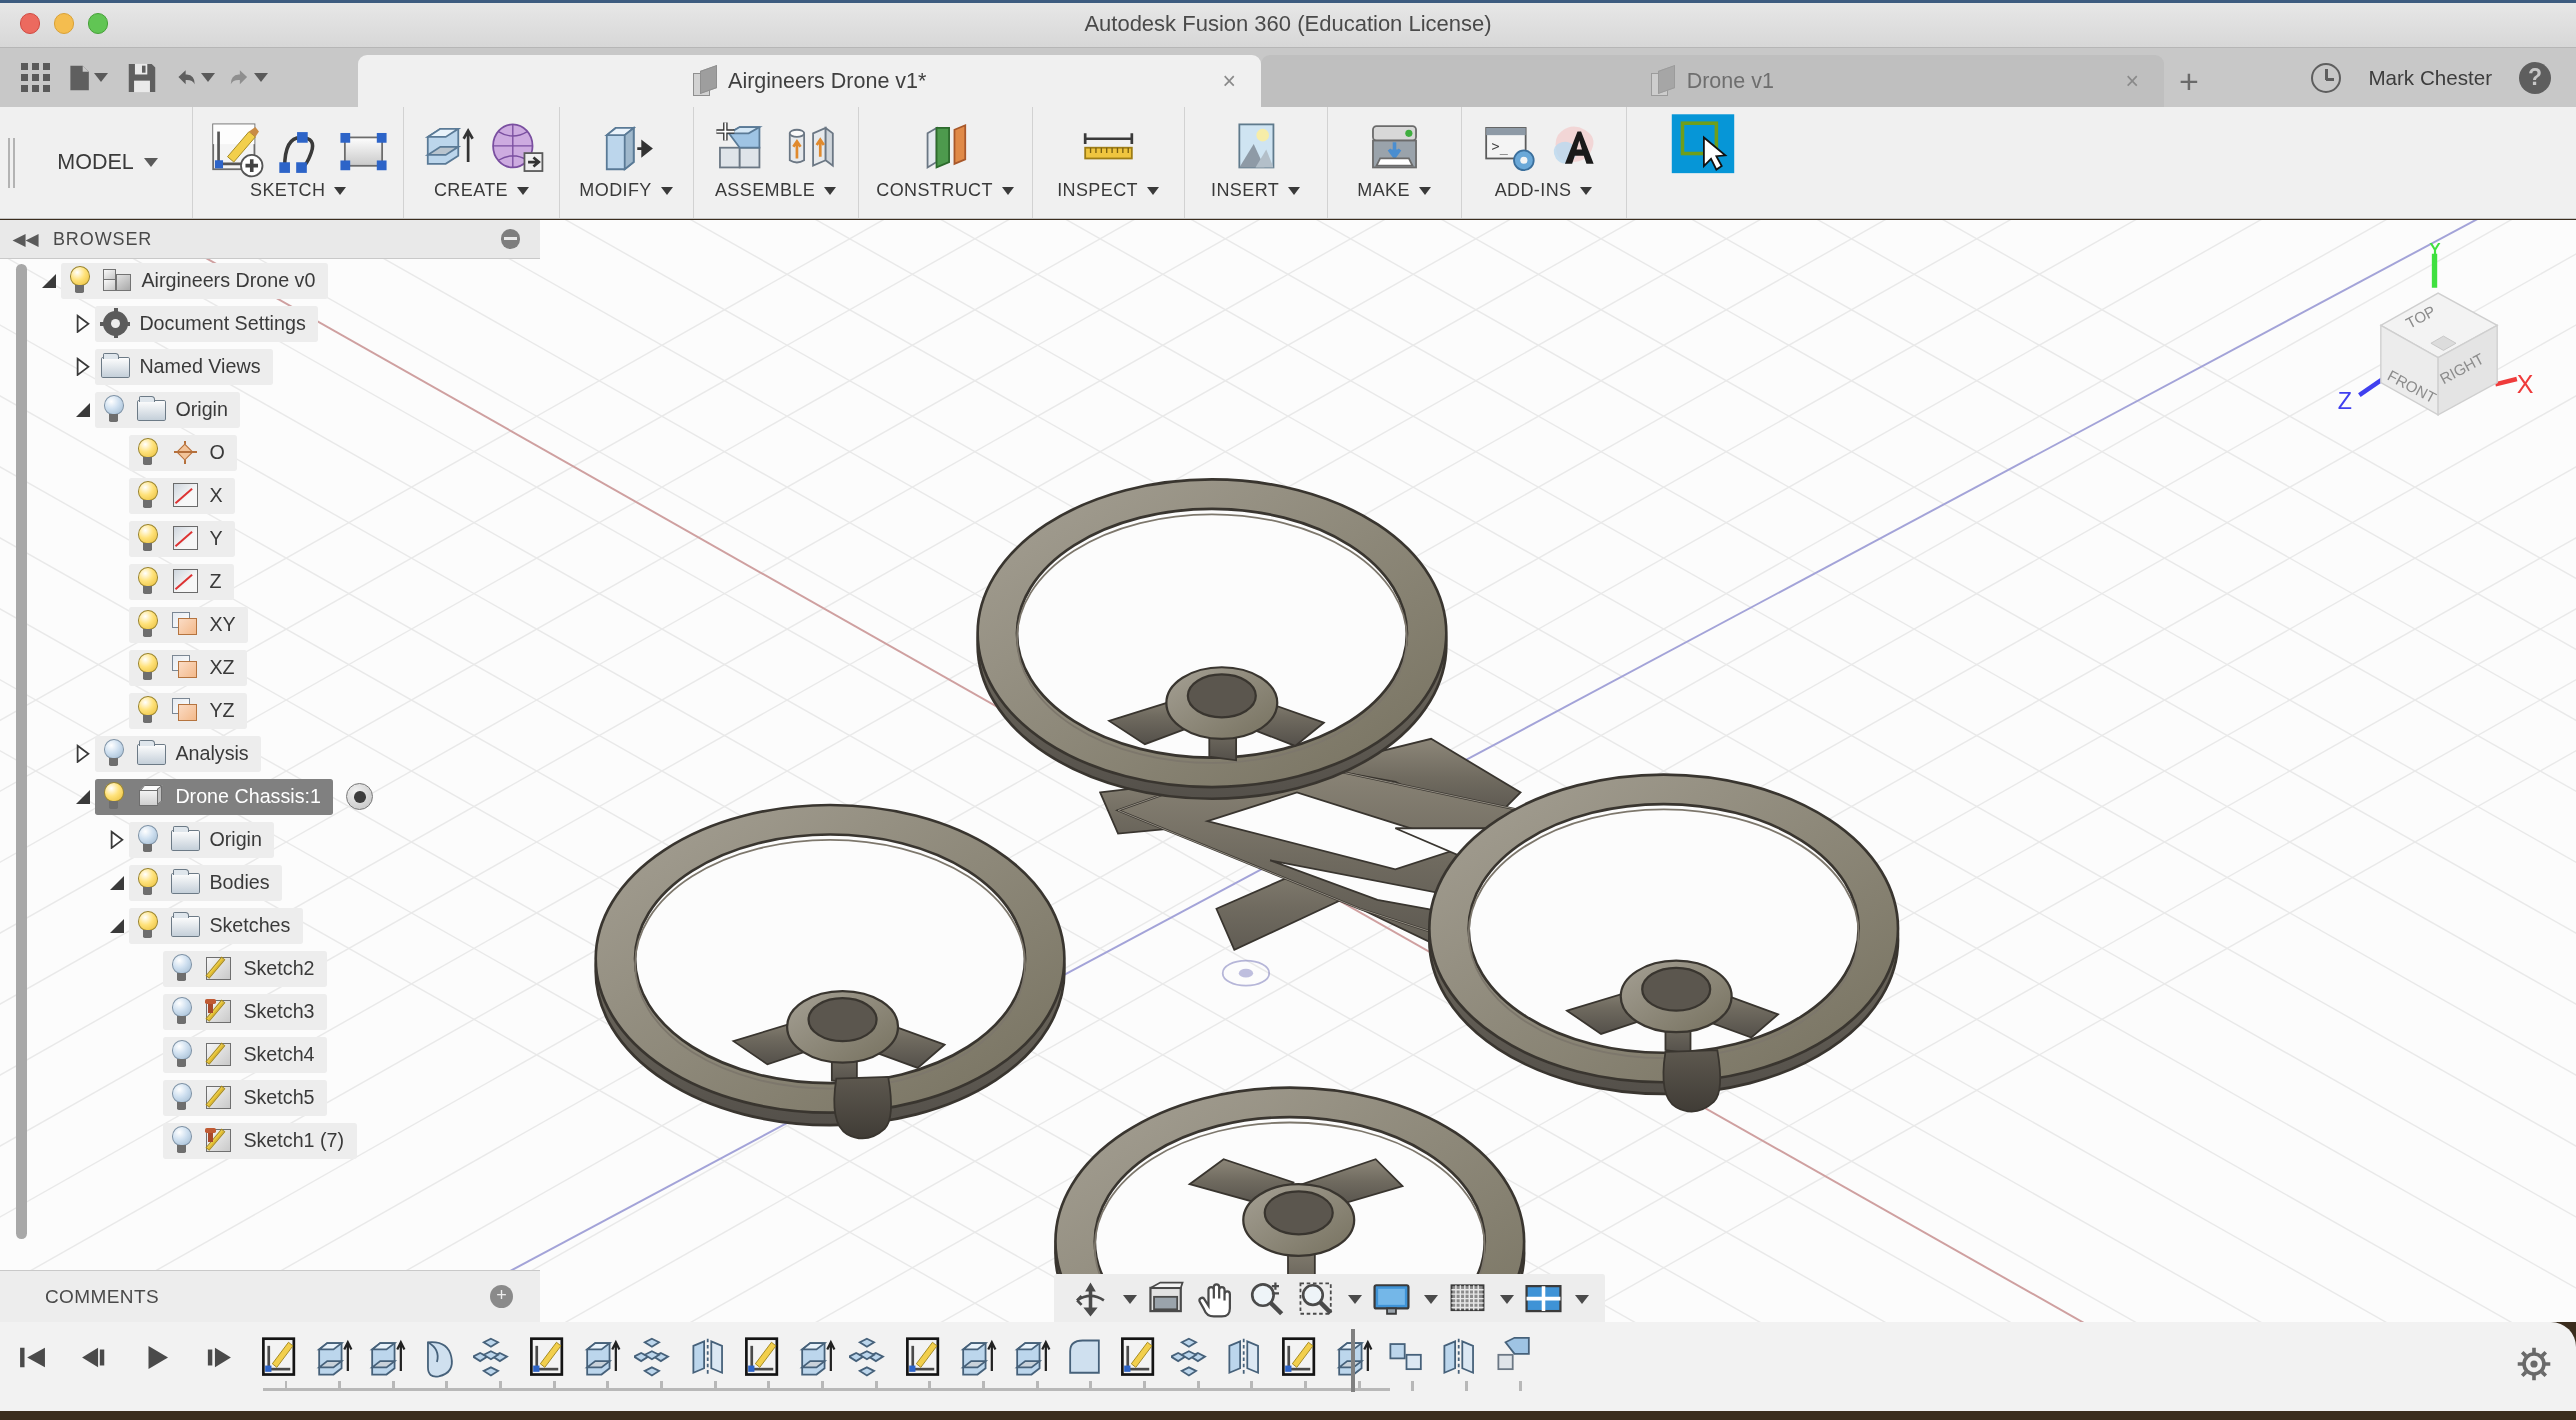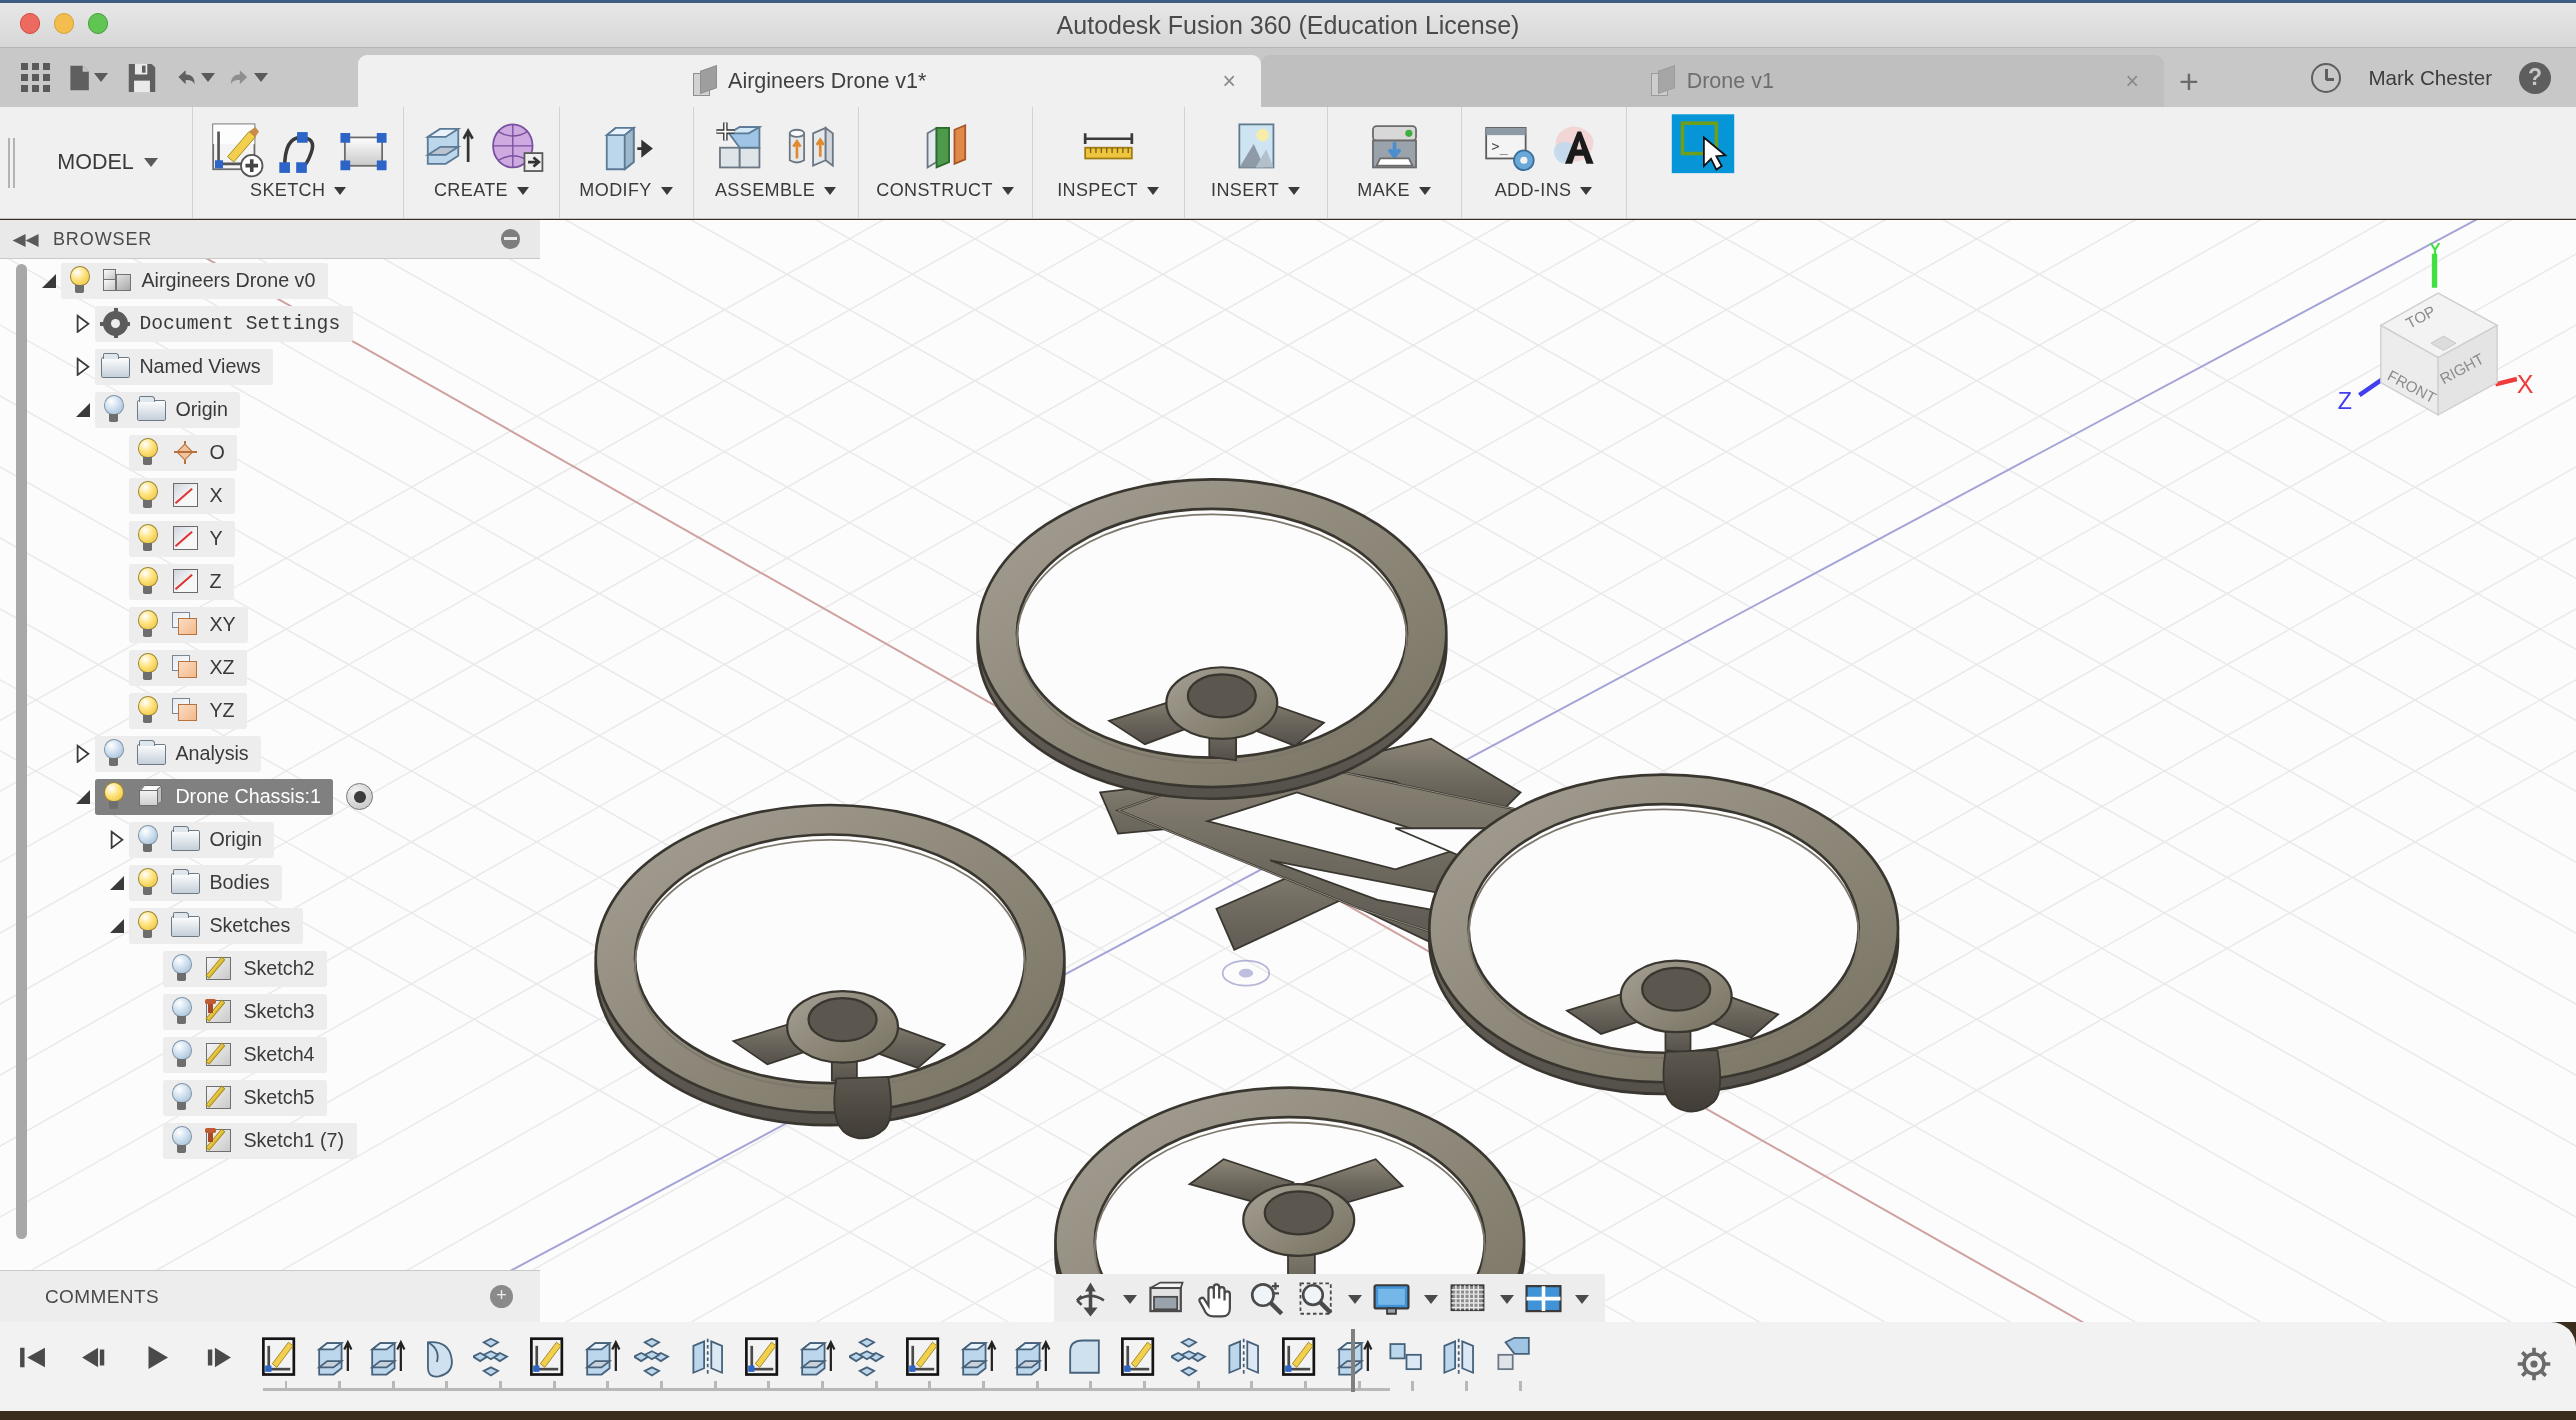--- a/index.html
+++ b/index.html
@@ -16,21 +16,21 @@
     display:flex; align-items:center;
   }
   .titlebar::before{content:"";position:absolute;left:0;top:0;width:100%;height:2.7px;background:#3d5c80;}
   .traffic { position:absolute; left:19.7px; top:13.4px; display:flex; gap:13.4px; }
   .tl { width:20.6px; height:20.6px; border-radius:50%; }
   .tl.red{background:#ec6a5f;border:0.9px solid #d04a42;}
   .tl.yellow{background:#f4bd4f;border:0.9px solid #d9a136;}
   .tl.green{background:#61c554;border:0.9px solid #46a038;}
   .app-title {
     position:absolute; left:0; width:2576px; text-align:center; top:10.7px;
-    font-size:25px; color:#4a4a4a;
+    font-size:22px; color:#4a4a4a;
   }
 
   
   .tabbar {
     position:absolute; left:0; top:48px; width:2576px; height:59px;
     background:#c8c8c8; display:flex; align-items:flex-end;
   }
   .quick-tools { position:absolute; left:0; top:0; width:358px; height:59px; display:flex; align-items:center; padding-left:16px; gap:14.3px;}
   .qt { width:39px; height:39px; display:flex; align-items:center; justify-content:center; cursor:pointer; }
   .grid-ico { display:grid; grid-template-columns:repeat(3,7.2px); grid-template-rows:repeat(3,7.2px); gap:3.6px;}
@@ -693,21 +693,21 @@
             <span class="ti">
               <span class="asmicon">
                 <span class="a1"></span>
                 <span class="a2"></span>
                 <span class="a3"></span>
               </span>
             </span>
             <span class="tlabel">Airgineers Drone v0</span>
           </span>
         </div>
-        <div class="trow" style="padding-left: 34px; font-family: Liberation Mono, monospace;">
+        <div class="trow" style="padding-left: 34px;">
           <span class="twist">
             <svg width="18" height="19.7" viewBox="0 0 20 22">
               <path d="M4 2 L16 11 L4 20 Z" fill="#ffffff" stroke="#3a3a3a" stroke-width="2"></path>
             </svg>
           </span>
           <span class="tcontent">
             <span class="ti">
               <span class="gear">
                 <b></b>
                 <i></i>

